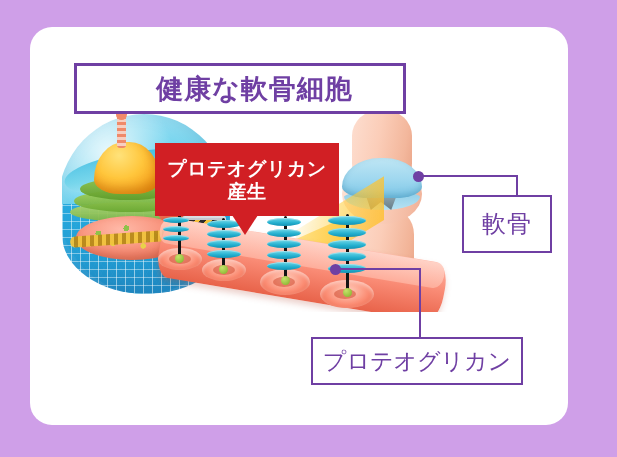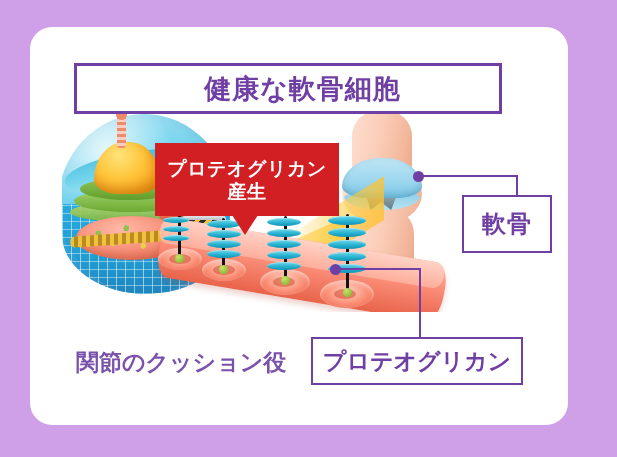--- a/index.html
+++ b/index.html
@@ -27,21 +27,21 @@
     width: 538px;
     height: 398px;
     background: #ffffff;
     border-radius: 22px;
   }
   
   #title-box {
     position: absolute;
     left: 74px;
     top: 63px;
-    width: 428px;
+    width: 332px;
     height: 51px;
     border: 3px solid #6f3fa3;
     background: #ffffff;
     box-sizing: border-box;
     display: flex;
     align-items: center;
     justify-content: center;
     z-index: 30;
     padding-left: 29px;
   }
@@ -445,21 +445,21 @@
     border: 2px solid #6f3fa3;
     background: #ffffff;
     box-sizing: border-box;
     display: flex;
     align-items: center;
     justify-content: center;
     z-index: 35;
   }
   .label-box .t {
     color: #6f3fa3;
-    font-weight: bold;
+    font-weight: normal;
     white-space: nowrap;
   }
   #cart-box { left: 462px; top: 195px; width: 90px; height: 58px; }
   #cart-box .t { font-size: 24px; letter-spacing: 1px; }
   #pg-box  { left: 311px; top: 337px; width: 212px; height: 48px; }
   #pg-box .t { font-size: 23px; letter-spacing: 0px; }
   
   #note {
     position: absolute;
     left: 68px;
@@ -592,15 +592,14 @@
   </div>
 
   <div class="lead-dot" style="left:330px; top:264px;"></div>
   <div class="lead-h" style="left:336px; top:268px; width:85px;"></div>
   <div class="lead-v" style="left:419px; top:268px; height:71px;"></div>
 
   <div class="label-box" id="pg-box">
     <span class="t">プロテオグリカン</span>
   </div>
 
-  <div id="cushion">関節のクッション役</div>
 
 </div>
 
 </body></html>

